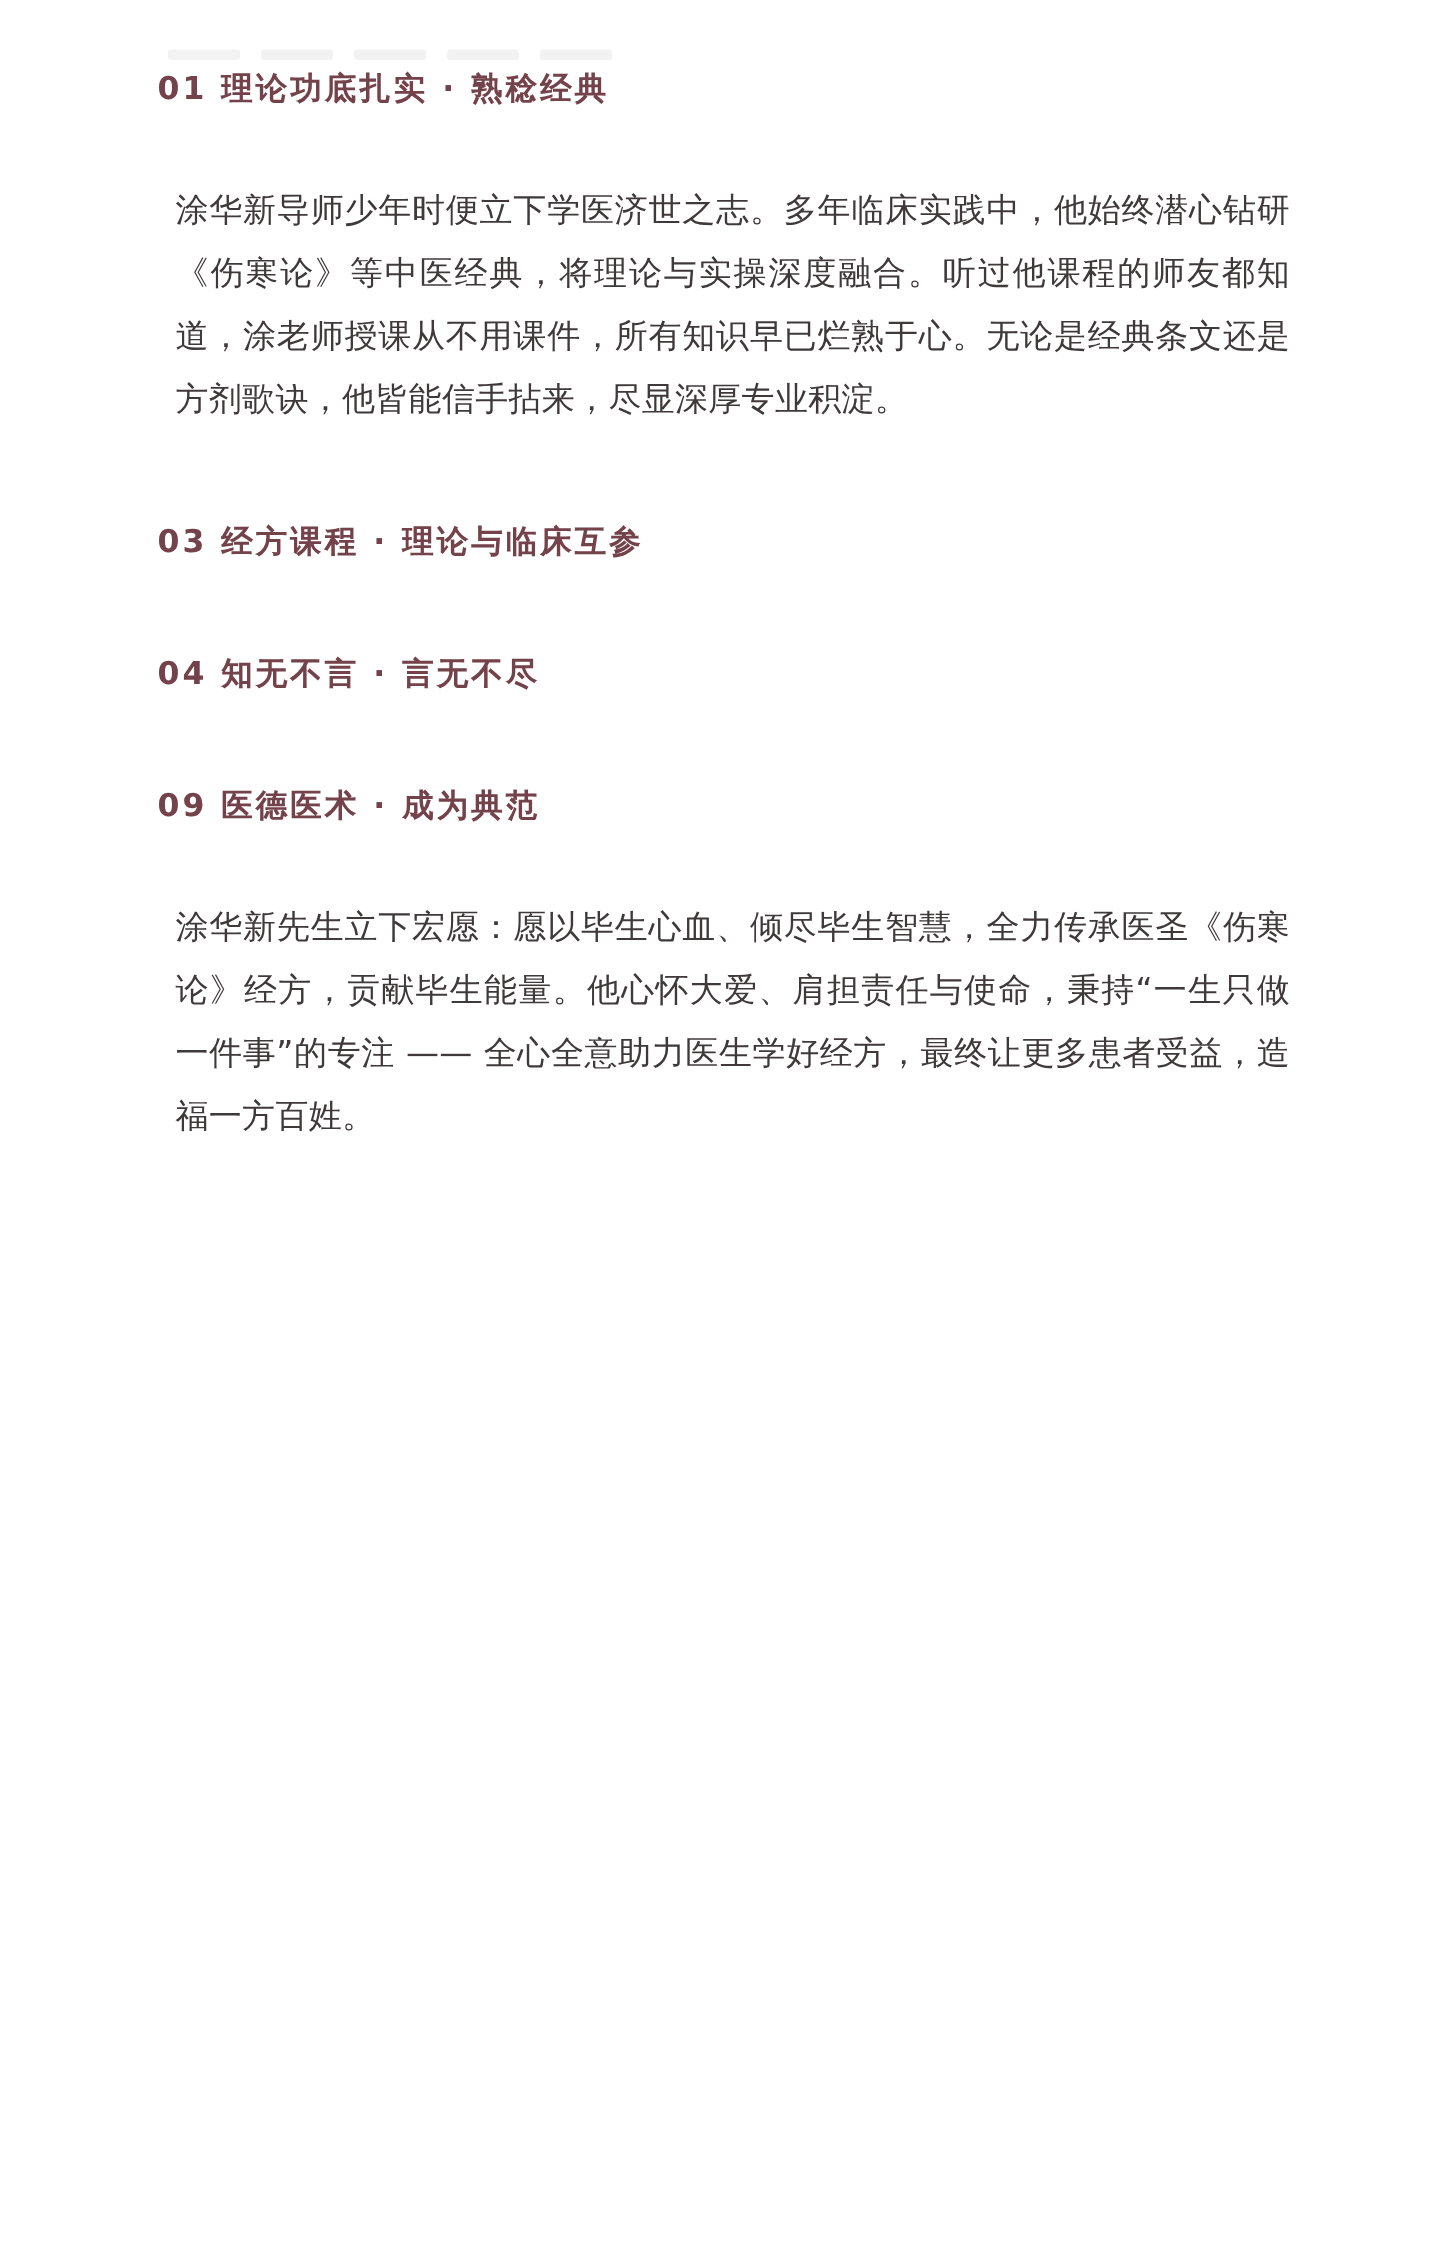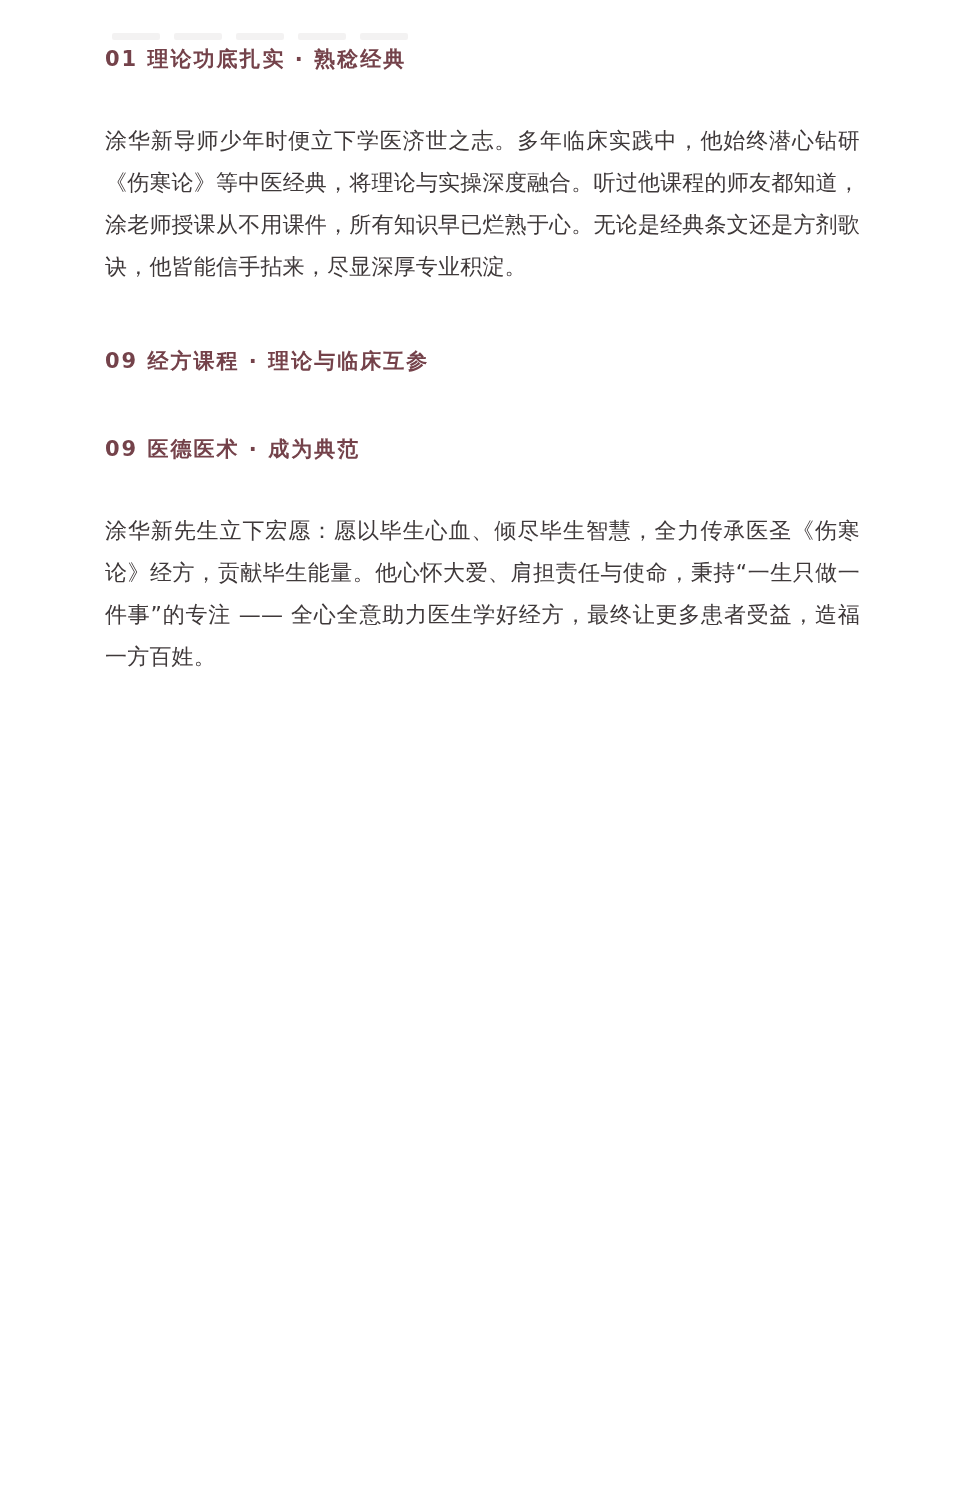--- a/index.html
+++ b/index.html
@@ -39,21 +39,21 @@
   .section:first-child { margin-top: 0; }
   .section-heading {
     margin: 0;
     font-size: 21px;
     line-height: 30px;
     font-weight: bold;
     color: #74424a;
     letter-spacing: 2px;
   }
   .section-paragraph {
-    margin: 46px 0 0 0;
+    margin: 46px 0 0 12px;
     font-size: 22px;
     line-height: 42px;
     color: #3f393a;
     letter-spacing: 0.2px;
     text-align: justify;
     text-justify: inter-ideograph;
   }
 </style>
 </head>
 <body>
@@ -68,24 +68,25 @@
 
 <div class="page">
 
   <div class="section">
     <h2 class="section-heading">01 理论功底扎实 · 熟稔经典</h2>
     <p class="section-paragraph">涂华新导师少年时便立下学医济世之志。多年临床实践中，他始终潜心钻研《伤寒论》等中医经典，将理论与实操深度融合。听过他课程的师友都知道，涂老师授课从不用课件，所有知识早已烂熟于心。无论是经典条文还是方剂歌诀，他皆能信手拈来，尽显深厚专业积淀。</p>
   </div>
 
 
   <div class="section">
-    <h2 class="section-heading">09 经方课程 · 理论与临床互参</h2>
+    <h2 class="section-heading">03 经方课程 · 理论与临床互参</h2>
   </div>
 
   <div class="section">
+    <h2 class="section-heading">04 知无不言 · 言无不尽</h2>
   </div>
 
   <div class="section">
     <h2 class="section-heading">09 医德医术 · 成为典范</h2>
     <p class="section-paragraph">涂华新先生立下宏愿：愿以毕生心血、倾尽毕生智慧，全力传承医圣《伤寒论》经方，贡献毕生能量。他心怀大爱、肩担责任与使命，秉持“一生只做一件事”的专注 —— 全心全意助力医生学好经方，最终让更多患者受益，造福一方百姓。</p>
   </div>
 
 </div>
 
 </body></html>

